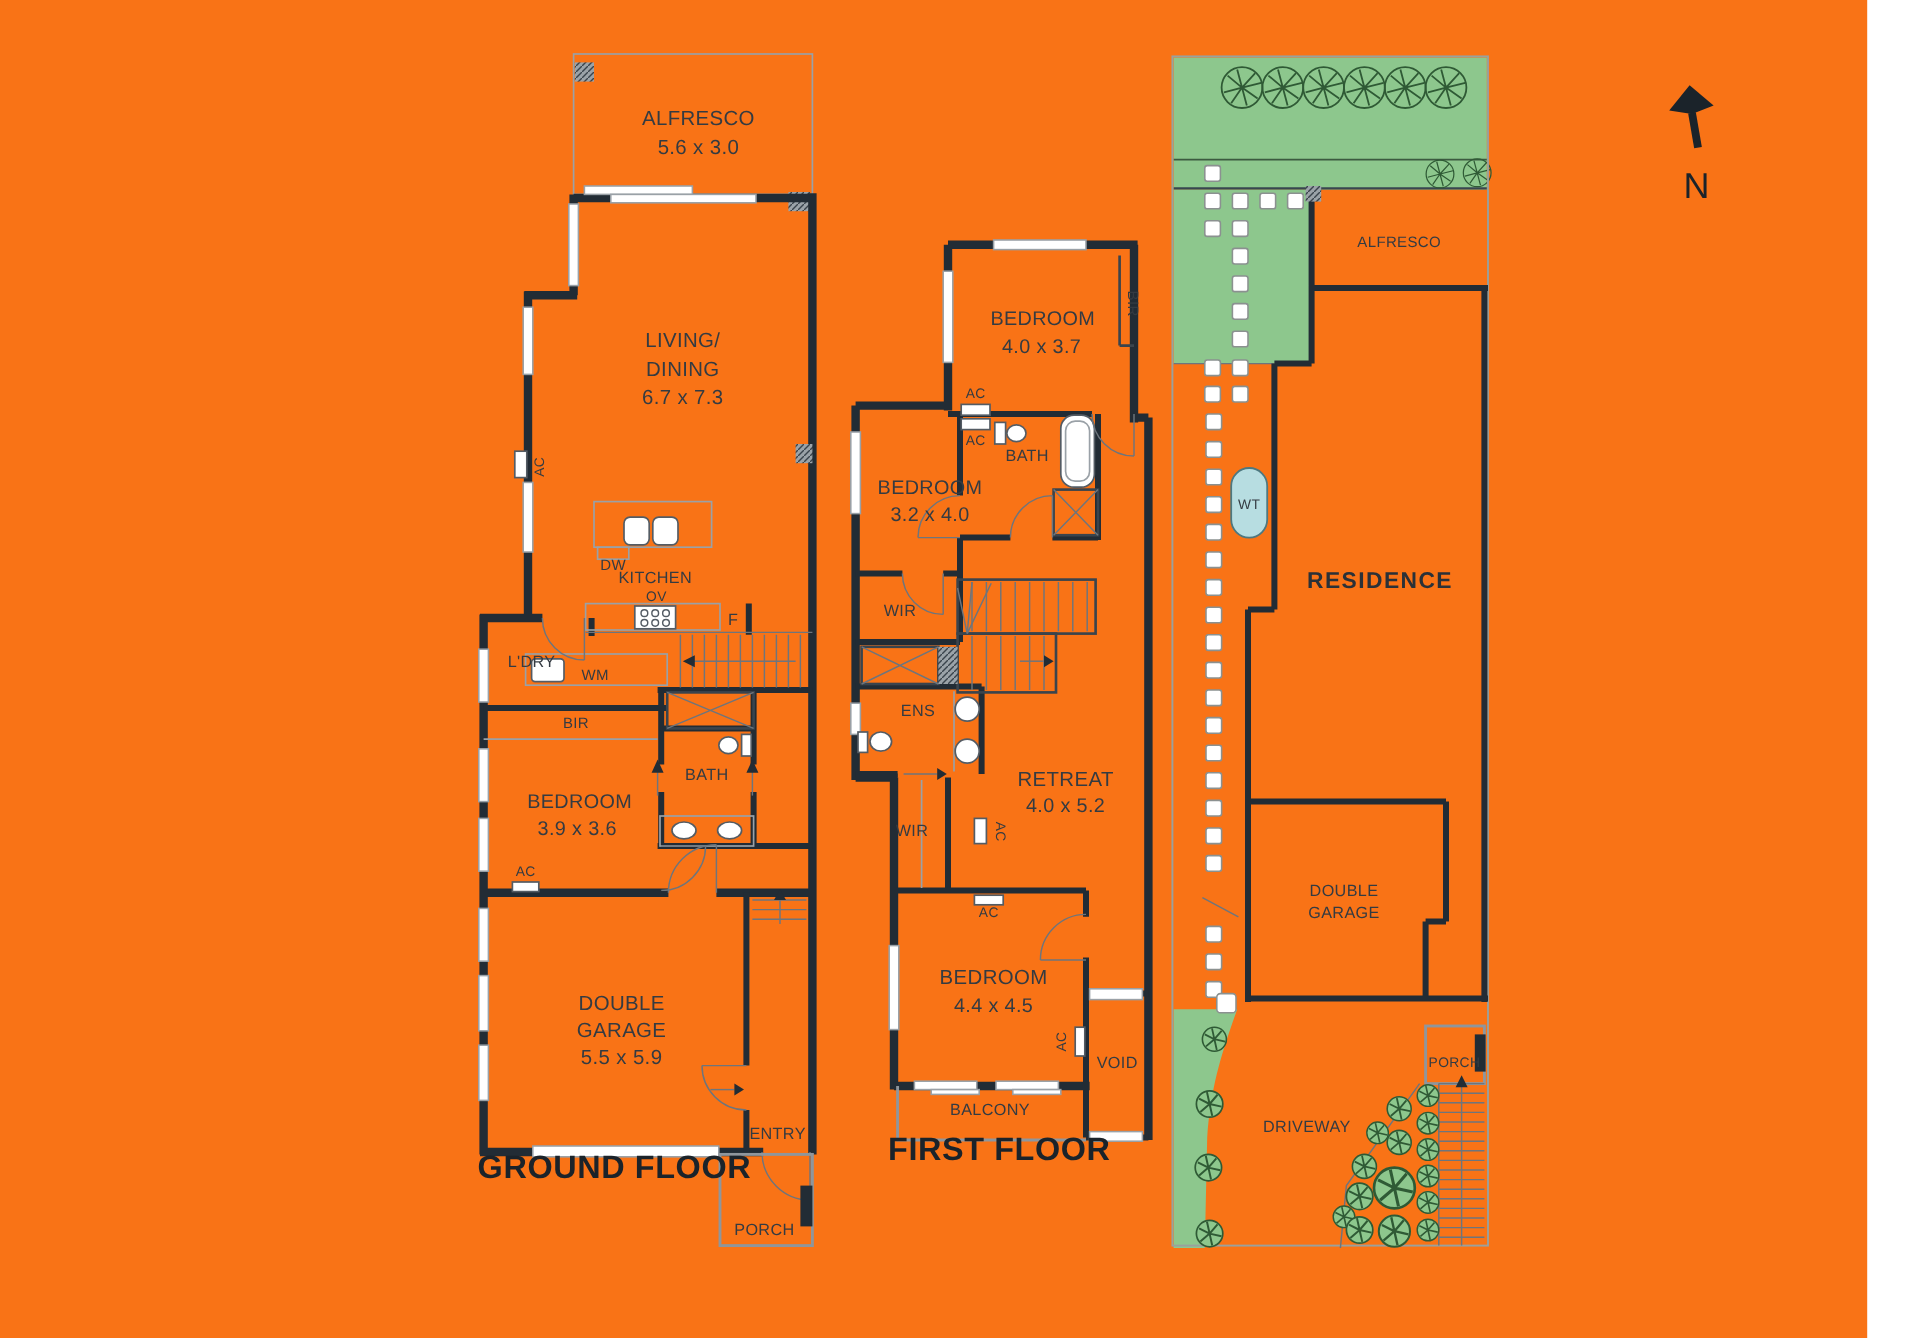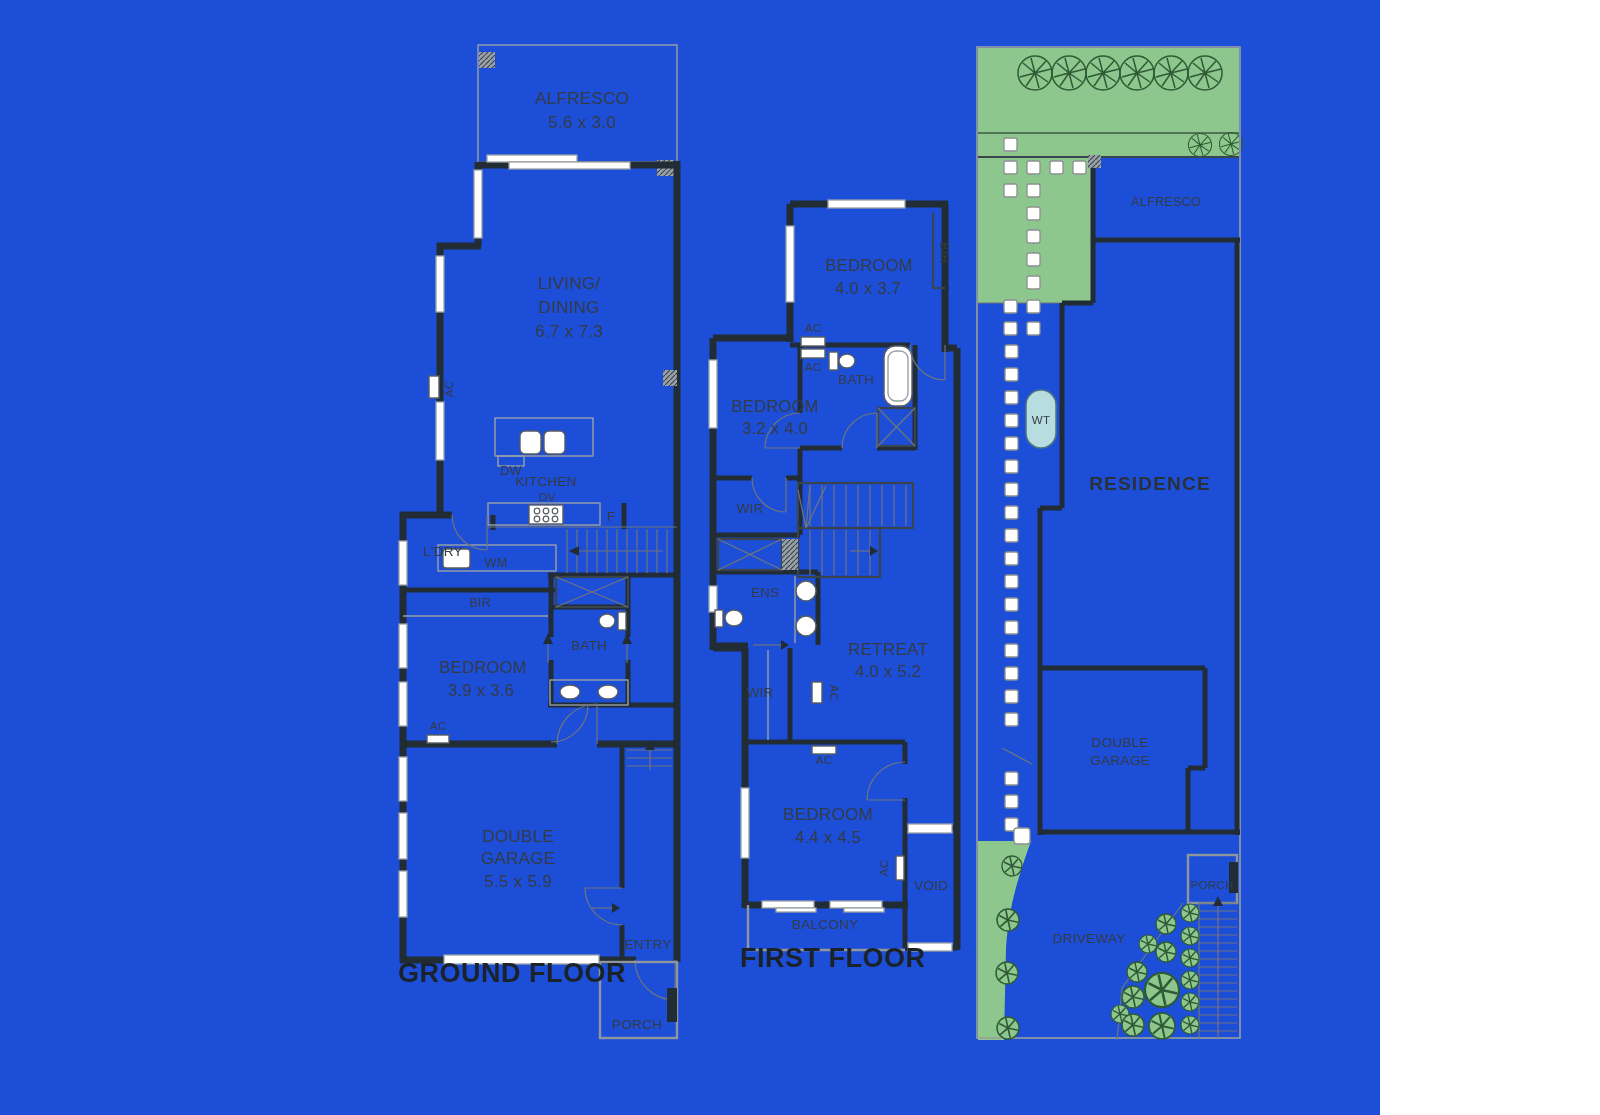--- a/index.html
+++ b/index.html
@@ -1,16 +1,16 @@
 <!DOCTYPE html>
 <html><head>
 <meta charset="utf-8">
 <style>
   html,body{margin:0;padding:0;background:#fff;}
-  #stage{position:relative;width:1380px;height:1115px;background:#1d4ed8;overflow:hidden;}
+  #stage{position:relative;width:1556px;height:1115px;background:#f97316;overflow:hidden;}
   svg{position:absolute;left:0;top:0;}
   svg text{font-family:"Liberation Sans",sans-serif;fill:#343b42;text-anchor:middle;letter-spacing:.3px;}
   .t17{font-size:17px;}
   .t16{font-size:16.5px;}
   .t13{font-size:13.5px;}
   .t12{font-size:12.5px;}
   .t11{font-size:11.5px;}
   .cap{font-size:27px;font-weight:700;fill:#1b232a;text-anchor:start;letter-spacing:.5px;}
   .res{font-size:19px;font-weight:700;letter-spacing:1.2px;fill:#2a3138;}
   .north{font-size:30px;fill:#1b232a;}

